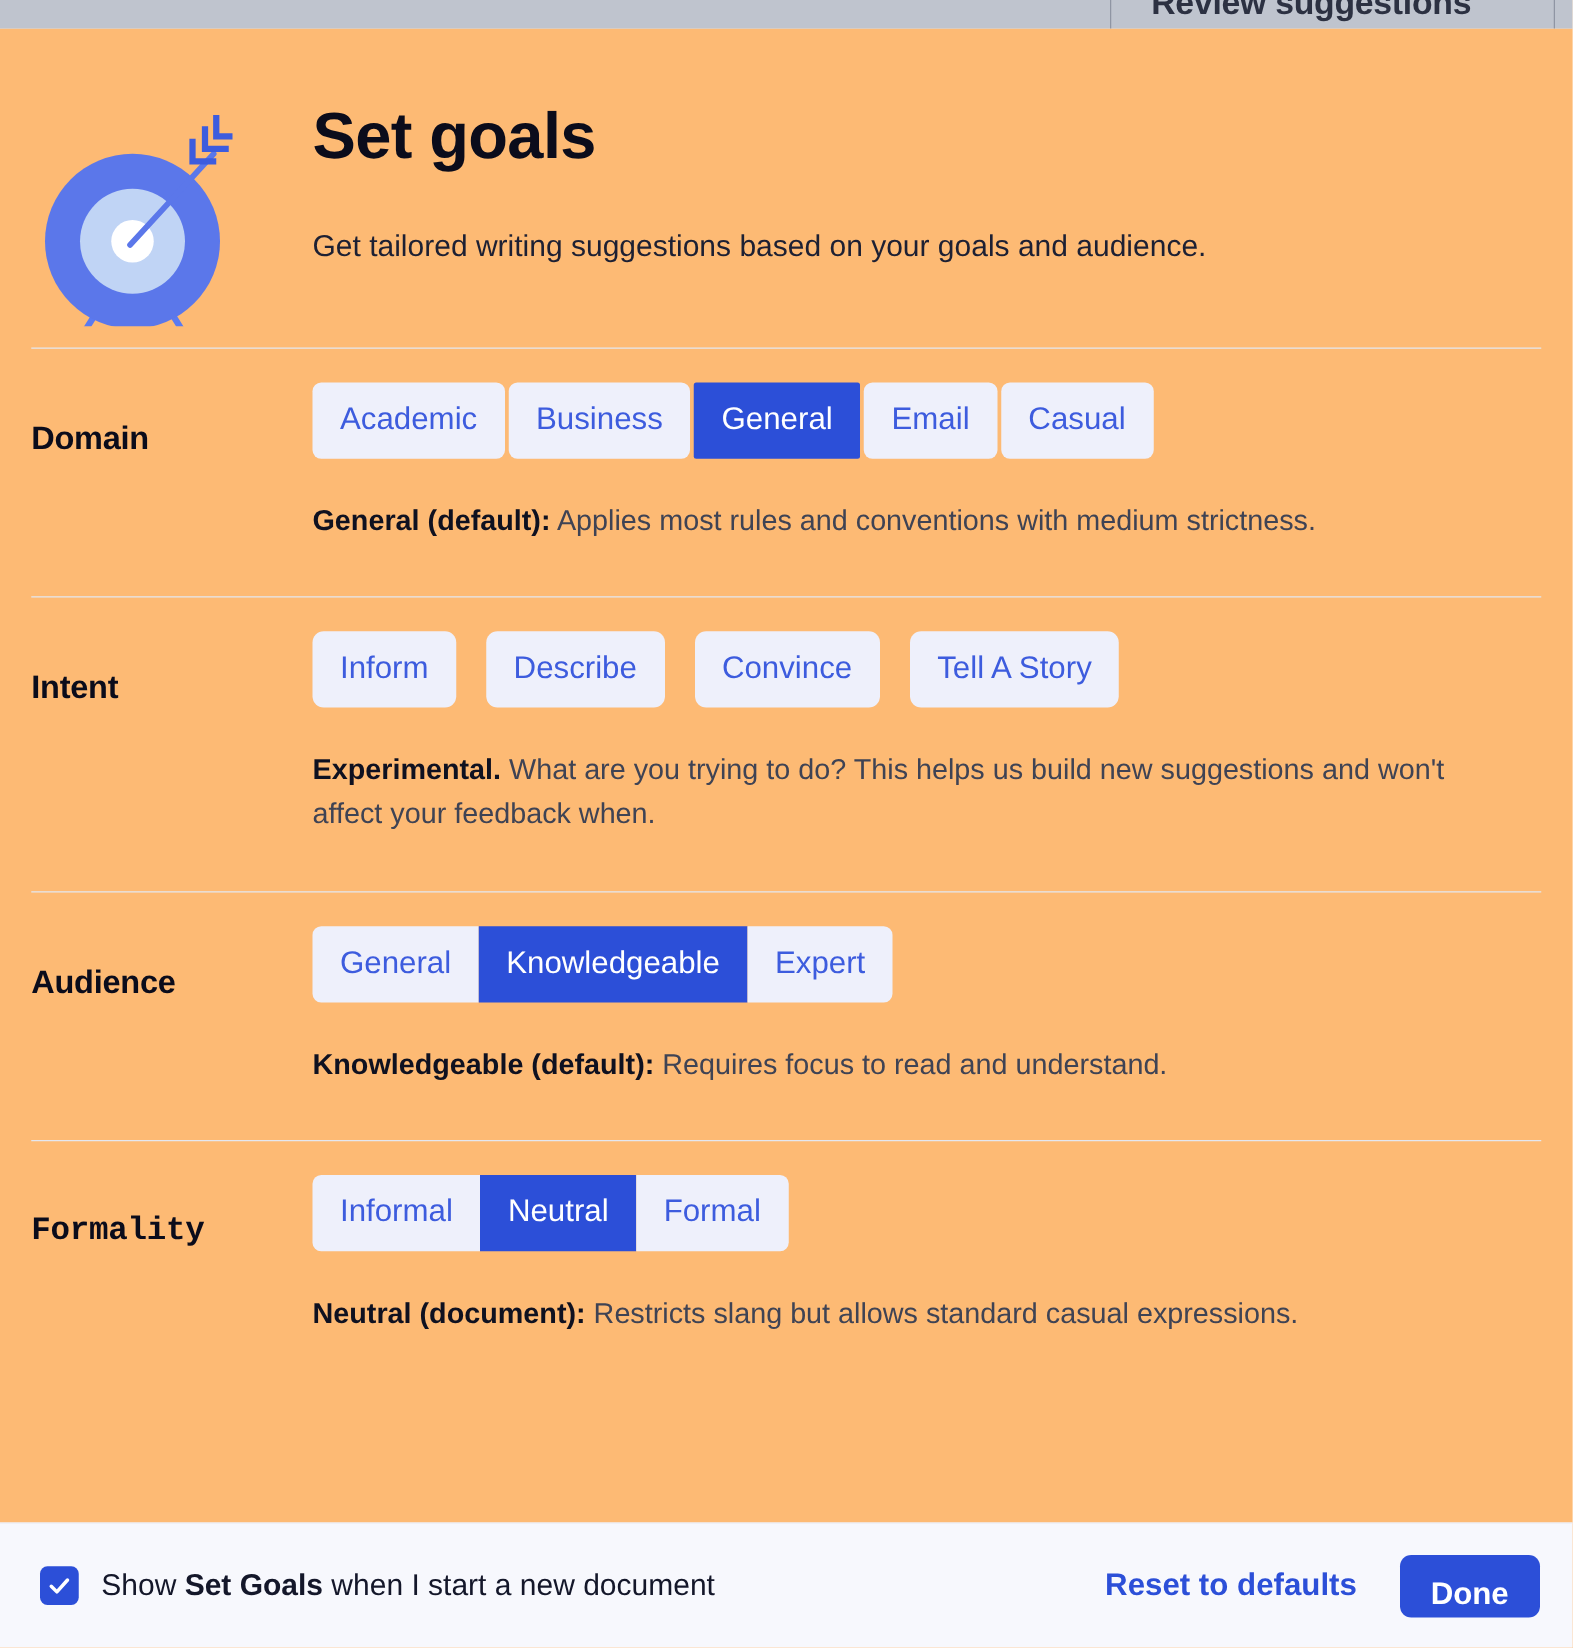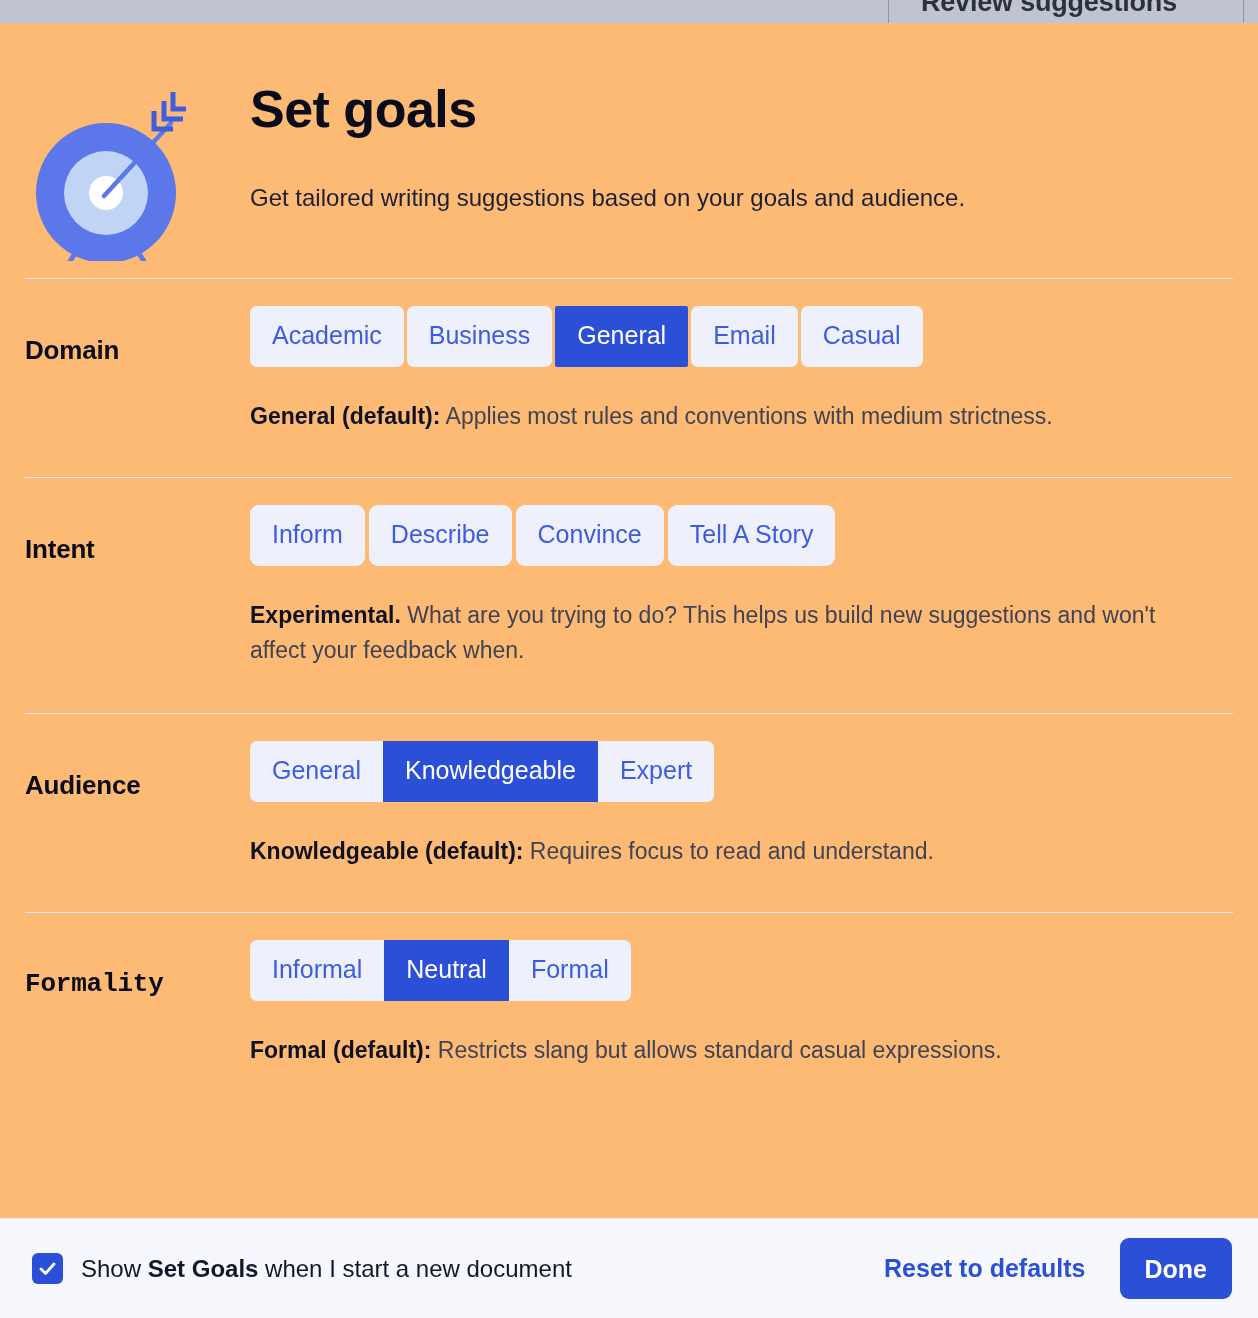--- a/index.html
+++ b/index.html
@@ -115,21 +115,21 @@
     border-top-left-radius: 7px;
     border-bottom-left-radius: 7px;
   }
   .options.segmented .opt:last-child {
     border-top-right-radius: 7px;
     border-bottom-right-radius: 7px;
   }
   
   .options.gap-sm { gap: 3px; }
   .options.gap-sm .opt { border-radius: 7px; }
-  .options.gap-lg { gap: 4px; }
+  .options.gap-lg { gap: 24px; }
   .options.gap-lg .opt { border-radius: 9px; }
 
   .opt {
     background: #eef0fb;
     color: #3d5cde;
     font-size: 25px;
     line-height: 1;
     padding: 17px 22px 19px 22px;
     white-space: nowrap;
     cursor: pointer;
@@ -212,21 +212,21 @@
     white-space: nowrap;
   }
   .done-btn {
     margin-left: 34px;
     background: #2c4fd8;
     color: #ffffff;
     font-size: 25px;
     font-weight: 700;
     border: none;
     border-radius: 9px;
-    padding: 17px 25px 15px 25px;
+    padding: 17px 25px 4px 25px;
     cursor: pointer;
     font-family: "Liberation Sans", sans-serif;
   }
 </style>
 </head>
 <body>
 
 <div class="topbar">
   <div class="topbar-divider left"></div>
   <div class="topbar-divider right"></div>
@@ -309,21 +309,21 @@
   <div class="divider"></div>
 
   <div class="row row-formality">
     <div class="row-inner">
       <div class="row-label">Formality</div>
       <div class="options segmented">
           <div class="opt">Informal</div>
           <div class="opt selected">Neutral</div>
           <div class="opt">Formal</div>
         </div>
-      <div class="hint"><b>Formal (default):</b><span> Restricts slang but allows standard casual expressions.</span></div>
+      <div class="hint"><b>Neutral (document):</b><span> Restricts slang but allows standard casual expressions.</span></div>
     </div>
   </div>
 
   <div class="footer">
     <div class="checkbox-wrap">
       <div class="checkbox">
         <svg width="21" height="21" viewBox="0 0 21 21">
           <polyline points="4,11 8.5,15.5 17,6" fill="none" stroke="#ffffff" stroke-width="2.8" stroke-linecap="round" stroke-linejoin="round"></polyline>
         </svg>
       </div>

